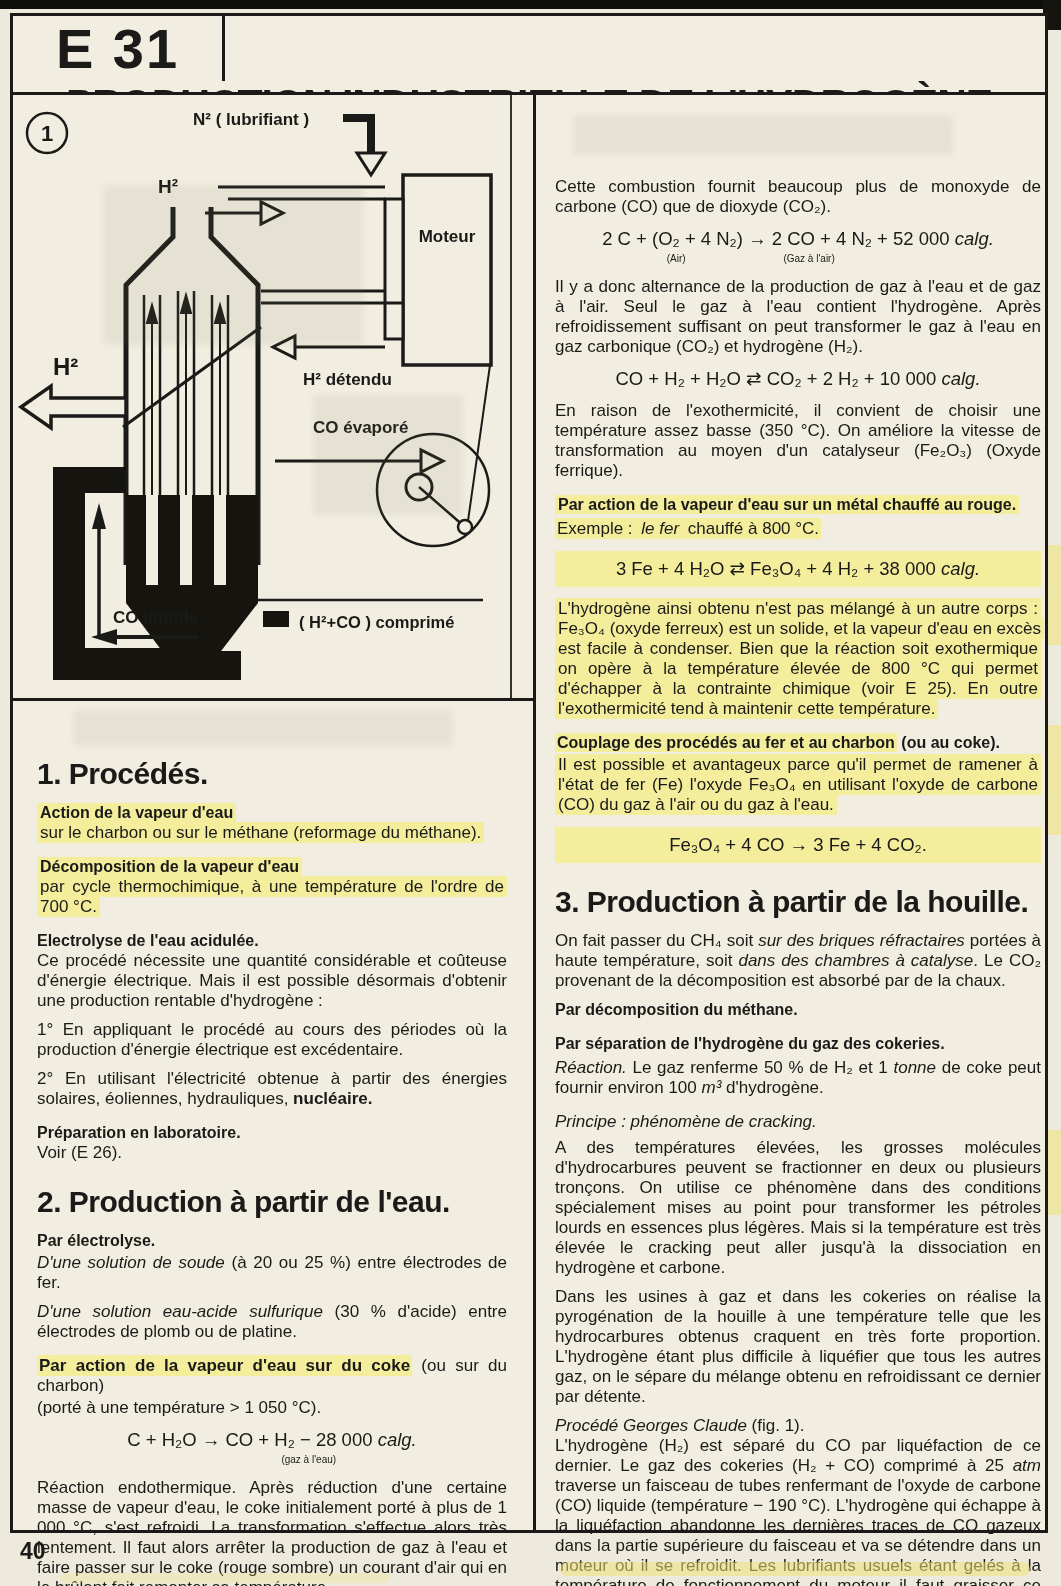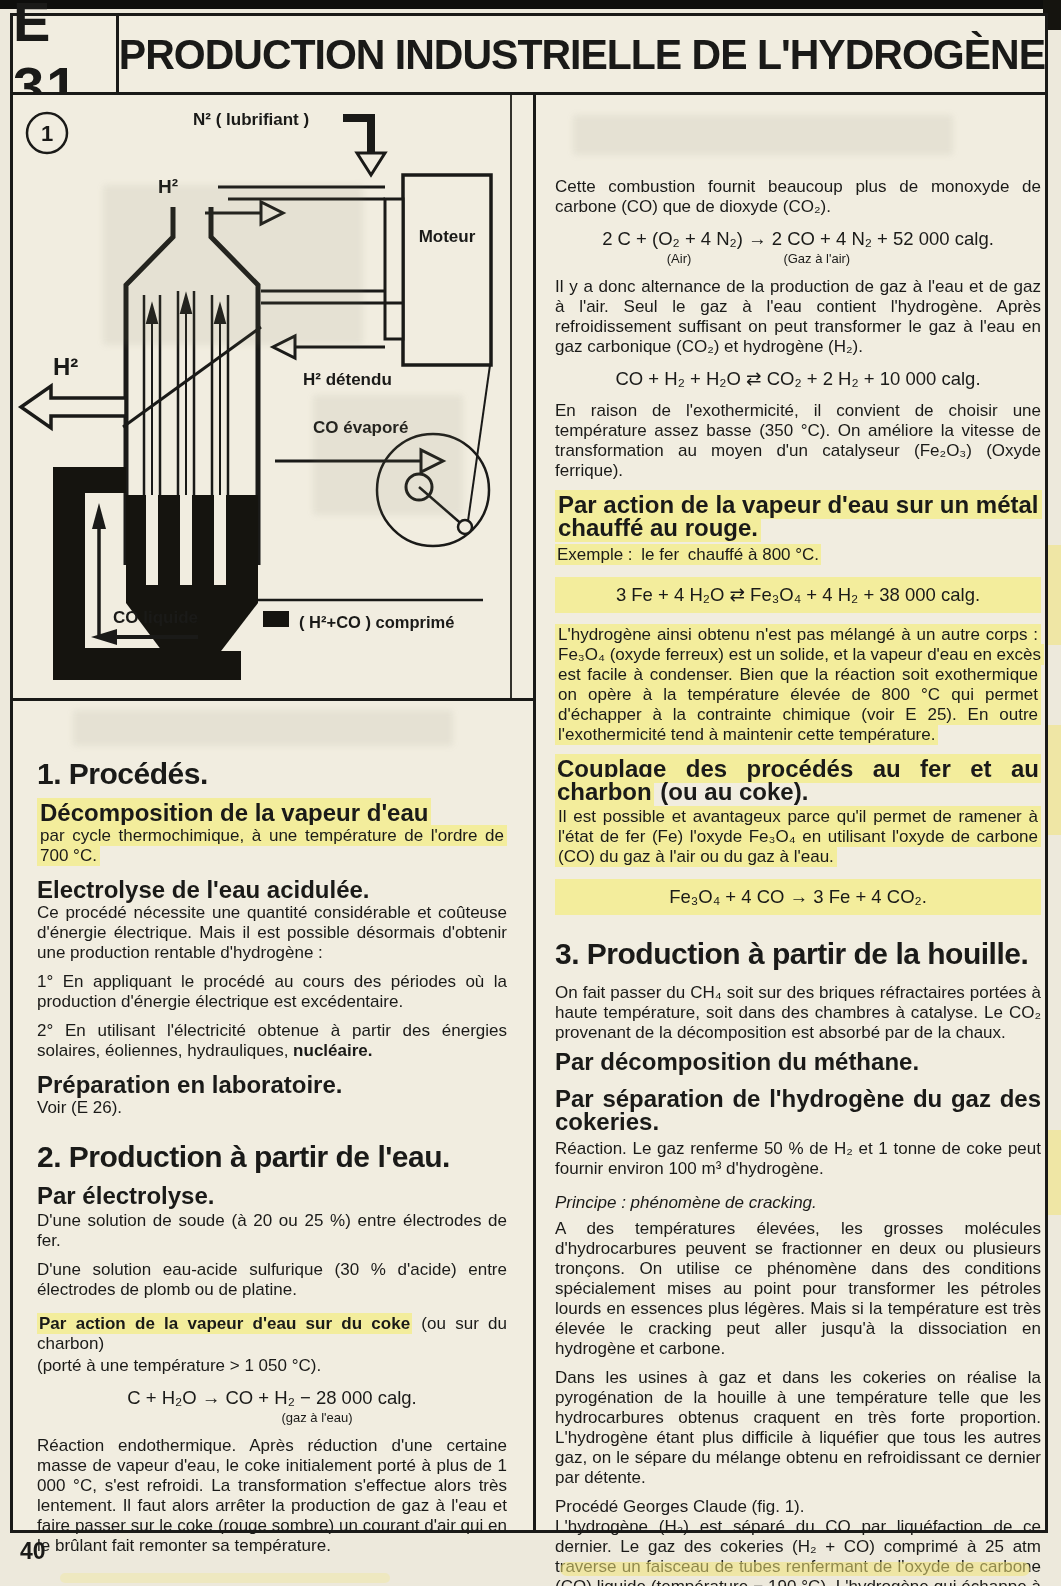--- a/index.html
+++ b/index.html
@@ -10,21 +10,21 @@
   body{
     position:relative; background:var(--paper); overflow:hidden;
     font-family:"Liberation Sans","DejaVu Sans",sans-serif; color:var(--ink);
   }
   .topbar{position:absolute;left:0;top:0;width:1061px;height:9px;background:#0e0e0c;}
   .corner-mark{position:absolute;right:0;top:0;width:18px;height:30px;background:#15140f;}
 
   
   .header-box{
     position:absolute;left:10px;top:13px;width:1038px;height:82px;
-    border:3px solid var(--ink);background:var(--paper2);display:flex;
+    border:3px solid var(--ink);background:var(--paper2);display:flex;flex-direction:column;
   }
   .header-code{
     width:212px;border-right:3px solid var(--ink);display:flex;align-items:center;justify-content:center;
     font-weight:700;font-size:56px;letter-spacing:2px;
   }
   .header-title{
     flex:1;display:flex;align-items:center;justify-content:center;
     font-weight:700;font-size:41px;letter-spacing:-1px;transform:scaleY(1.04);
     white-space:nowrap;
   }
@@ -45,33 +45,33 @@
   
   .ghost{position:absolute;background:rgba(130,124,96,.10);filter:blur(3px);border-radius:4px;}
 
   
   .textcol{position:absolute;font-size:17px;line-height:20px;text-align:justify;}
   .left-text{left:24px;top:660px;width:470px;}
   .right-text{left:542px;top:82px;width:486px;}
 
   p{margin:0 0 9px 0;}
   .sec-title{font-weight:700;font-size:30px;line-height:30px;margin:4px 0 14px 0;text-align:left;letter-spacing:-.5px;}
-  .blk-head{font-weight:700;font-size:24px;text-align:right;}
+  .blk-head{font-weight:700;font-size:16px;text-align:right;}
   .mt-lg{margin-top:24px;}
   .mt-md{margin-top:14px;}
 
   .st-b{font-weight:700;}
-  .st-i{}
+  .st-i{font-style:italic;}
   .st-h{background:var(--hl);box-decoration-break:clone;-webkit-box-decoration-break:clone;padding:1px 2px;}
   .hl{background:var(--hl);box-decoration-break:clone;-webkit-box-decoration-break:clone;padding:1px 3px;}
 
   
   .equation{position:relative;text-align:center;font-size:18.5px;margin:12px 0 12px 0;text-align:center;}
   .equation .eq-line{white-space:nowrap;}
-  .eq-sub{position:relative;height:16px;font-size:13px;text-decoration:underline;}
+  .eq-sub{position:relative;height:16px;font-size:10px;text-decoration:underline;}
   .eq-sub span{position:absolute;top:0;}
   .eq-hl .eq-line{background:var(--hl);padding:8px 8px;}
 
   
   .pagenum{position:absolute;left:20px;top:1538px;font-weight:700;font-size:23px;}
 
   
   .strip{position:absolute;background:rgba(240,228,120,.55);}
   .strip-r1{left:1048px;top:545px;width:13px;height:100px;}
   .strip-r2{left:1048px;top:725px;width:13px;height:110px;}
@@ -197,20 +197,24 @@
   </div>
   <div class="figure-right-rule"></div>
   <div class="figure-bottom-rule"></div>
 
   <div class="ghost" style="left:60px;top:615px;width:380px;height:36px;"></div>
   <div class="ghost" style="left:560px;top:20px;width:380px;height:40px;"></div>
 
   <div class="textcol left-text">
     <div class="sec-title">1. Procédés.</div>
 
+    <p>
+      <span class="blk-head hl">Action de la vapeur d'eau</span><br>
+      <span class="hl">sur le charbon ou sur le méthane (reformage du méthane).</span>
+    </p>
 
     <p class="mt-md">
       <span class="blk-head hl">Décomposition de la vapeur d'eau</span><br>
       <span class="hl">par cycle thermochimique, à une température de l'ordre de 700 °C.</span>
     </p>
 
     <p class="mt-md">
       <span class="blk-head">Electrolyse de l'eau acidulée.</span><br>
       <span>Ce procédé nécessite une quantité considérable et coûteuse d'énergie électrique. Mais il est possible désormais d'obtenir une production rentable d'hydrogène :</span>
     </p>

